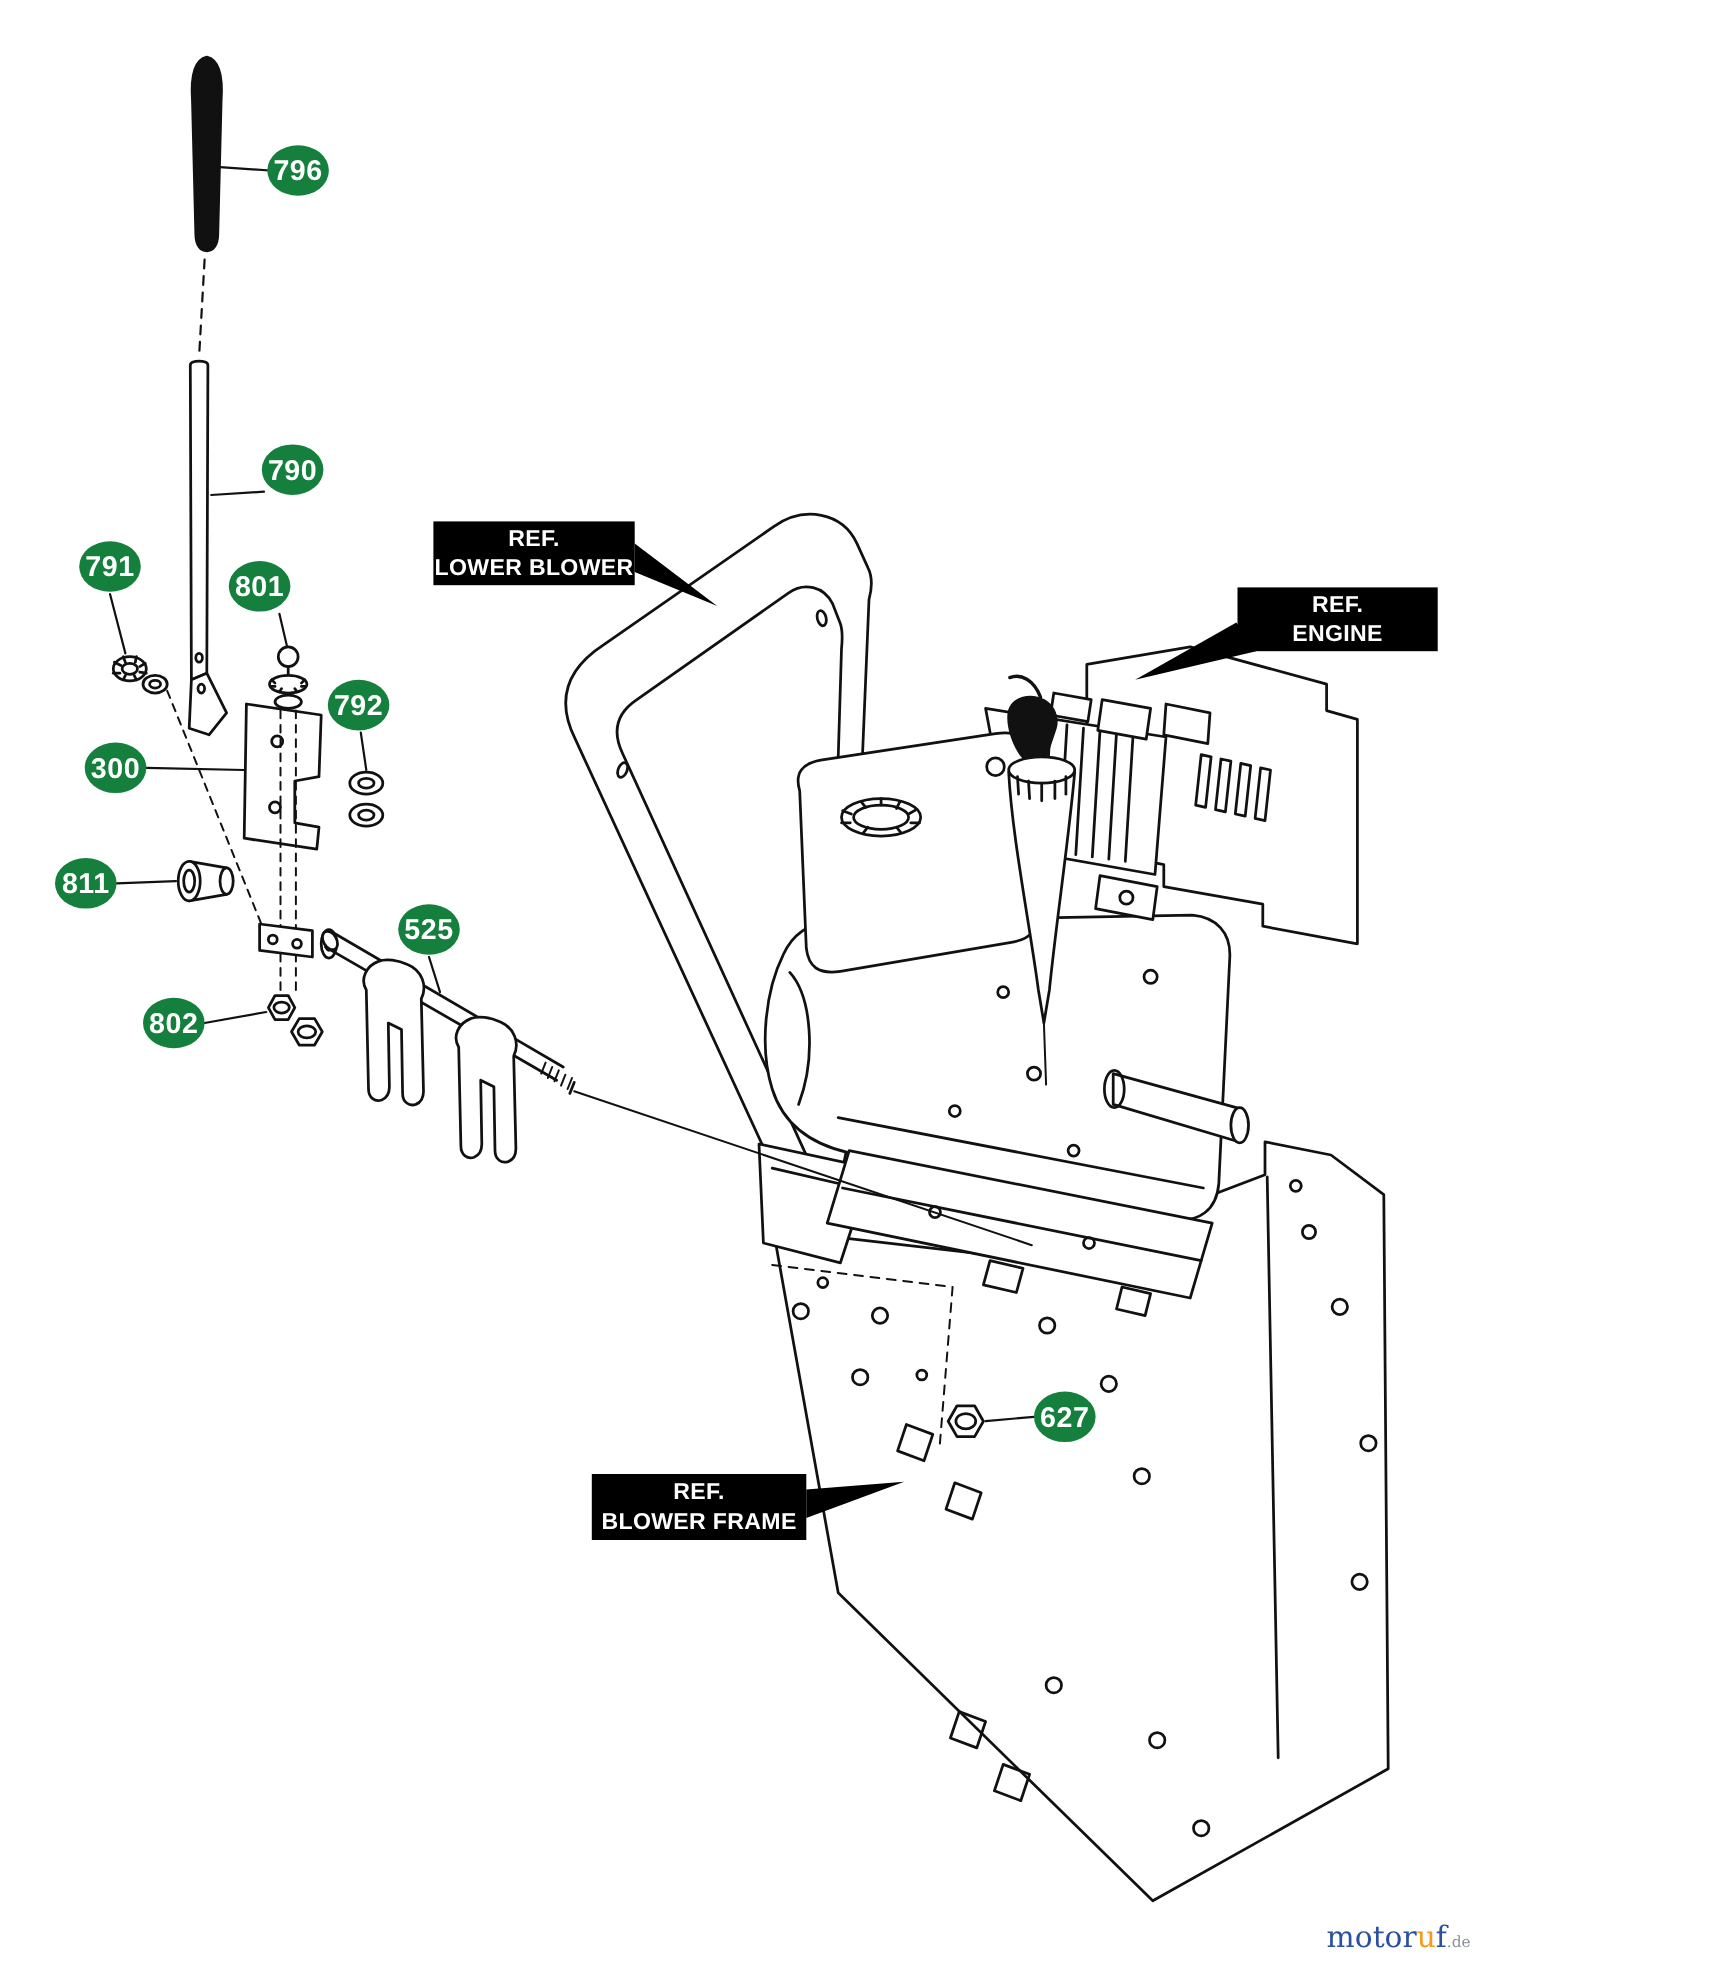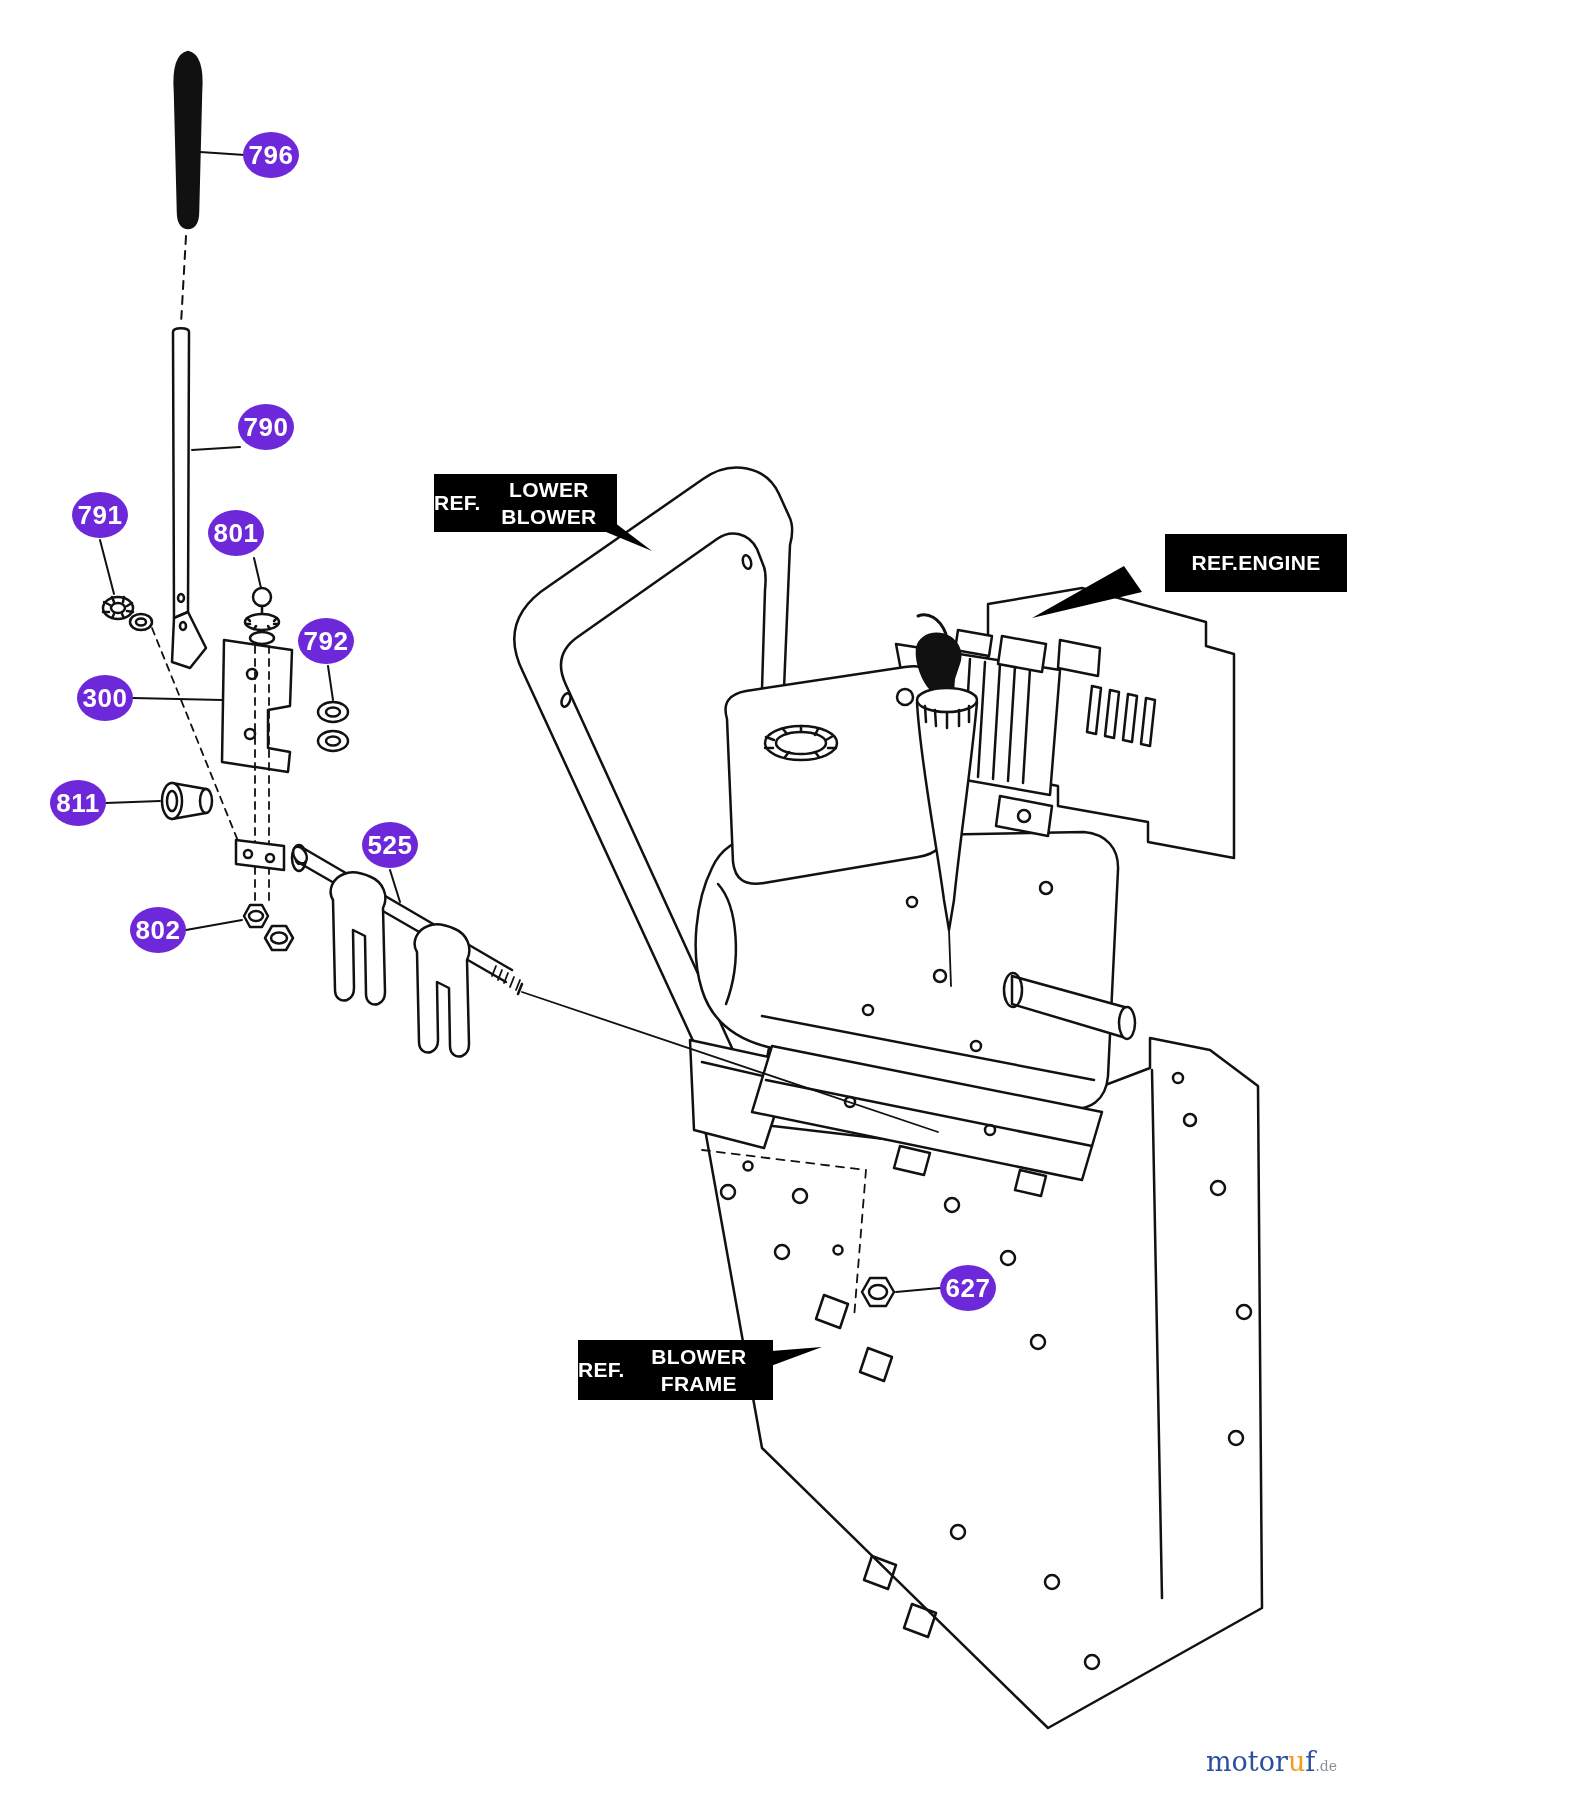--- a/index.html
+++ b/index.html
@@ -1,24 +1,24 @@
 <!DOCTYPE html>
 <html><head>
 <meta charset="utf-8">
 <style>
   html,body{margin:0;padding:0;background:#fff;}
   #stage{position:relative;width:1573px;height:1800px;background:#ffffff;
          font-family:"Liberation Sans",sans-serif;overflow:hidden;}
   #stage svg{position:absolute;left:0;top:0;}
-  .callout{position:absolute;width:56px;height:46px;background:#6d28d9;color:#fff;
+  .callout{position:absolute;width:56px;height:46px;background:#15803d;color:#fff;
            border-radius:50%;display:flex;align-items:center;justify-content:center;
            font-size:26px;font-weight:700;letter-spacing:.5px;}
   .ref-label{position:absolute;background:#000;color:#fff;font-weight:700;font-size:21px;
-             line-height:1.3;display:flex;flex-direction:row;align-items:center;
-             justify-content:center;text-align:center;letter-spacing:.3px;margin-left:40px;}
+             line-height:1.3;display:flex;flex-direction:column;align-items:center;
+             justify-content:center;text-align:center;letter-spacing:.3px;}
   .watermark{position:absolute;left:1206px;top:1748px;font-family:"DejaVu Serif",serif;
              font-weight:400;font-size:27px;line-height:1;white-space:nowrap;}
   .wm-blue{color:#2b50a1;}
   .wm-orange{color:#f29b1d;}
   .wm-suffix{color:#8a8f98;font-size:14px;}
 </style>
 </head>
 <body>
 
 <div id="stage">

